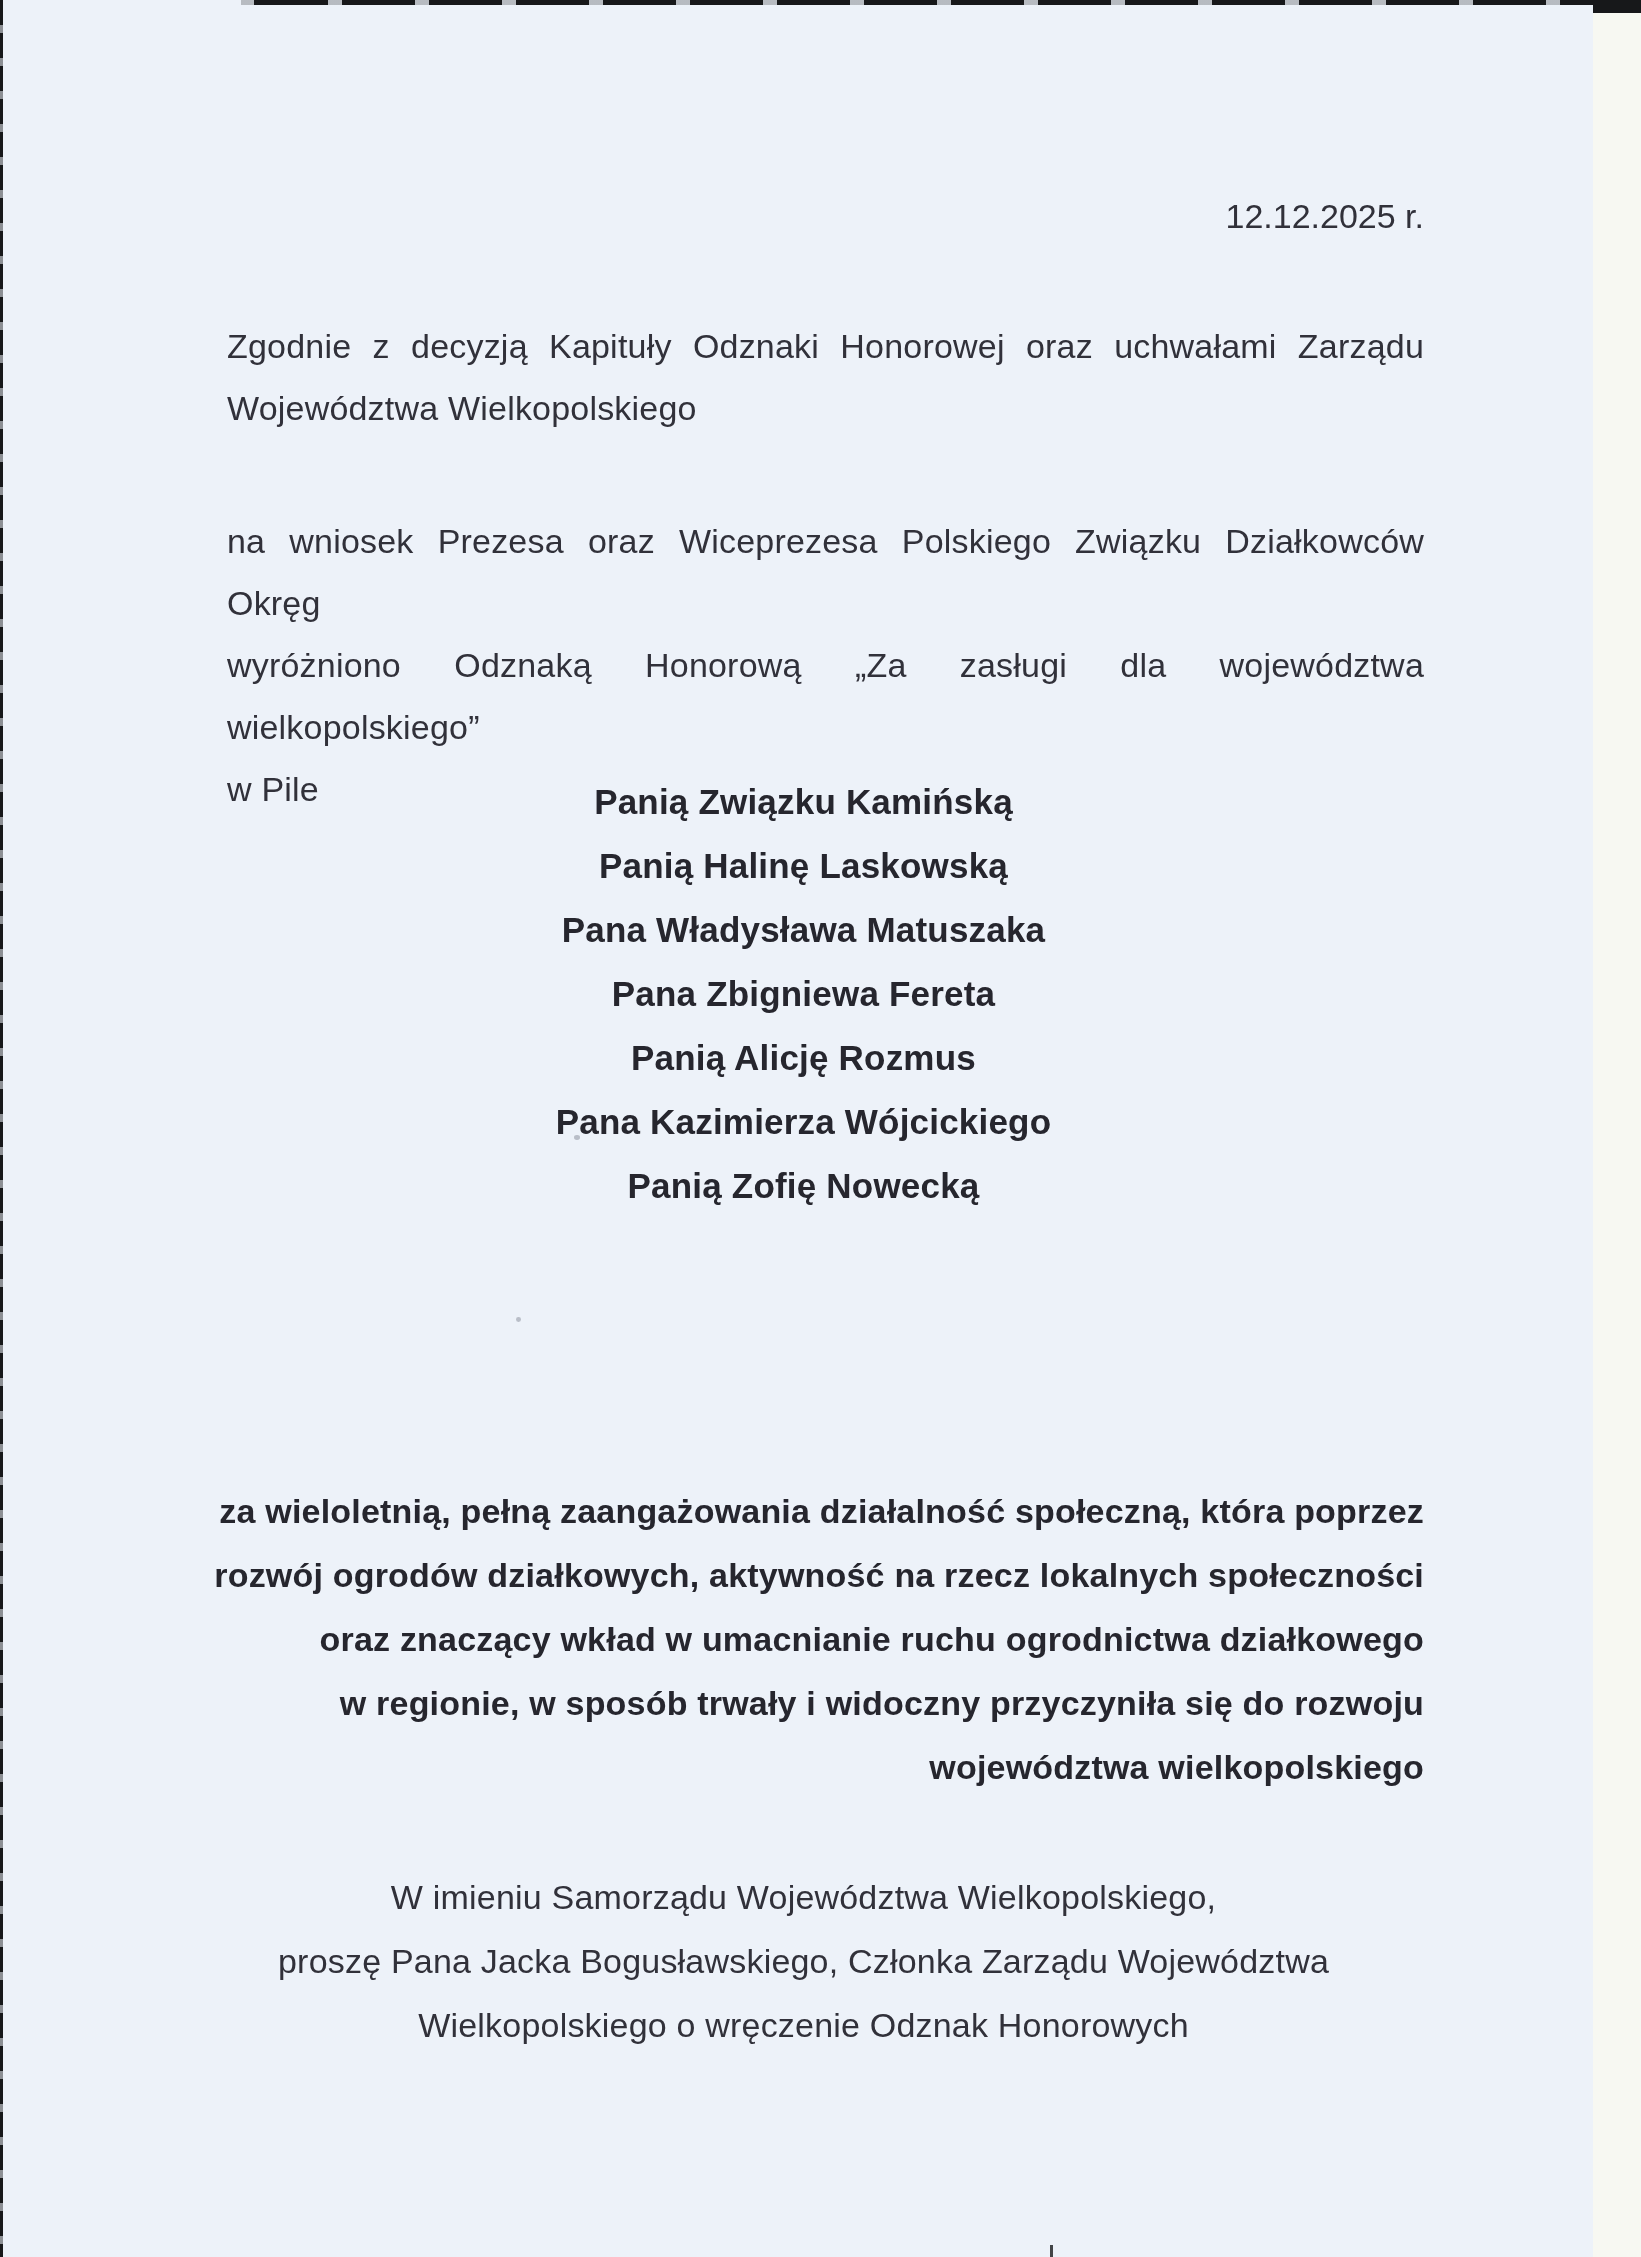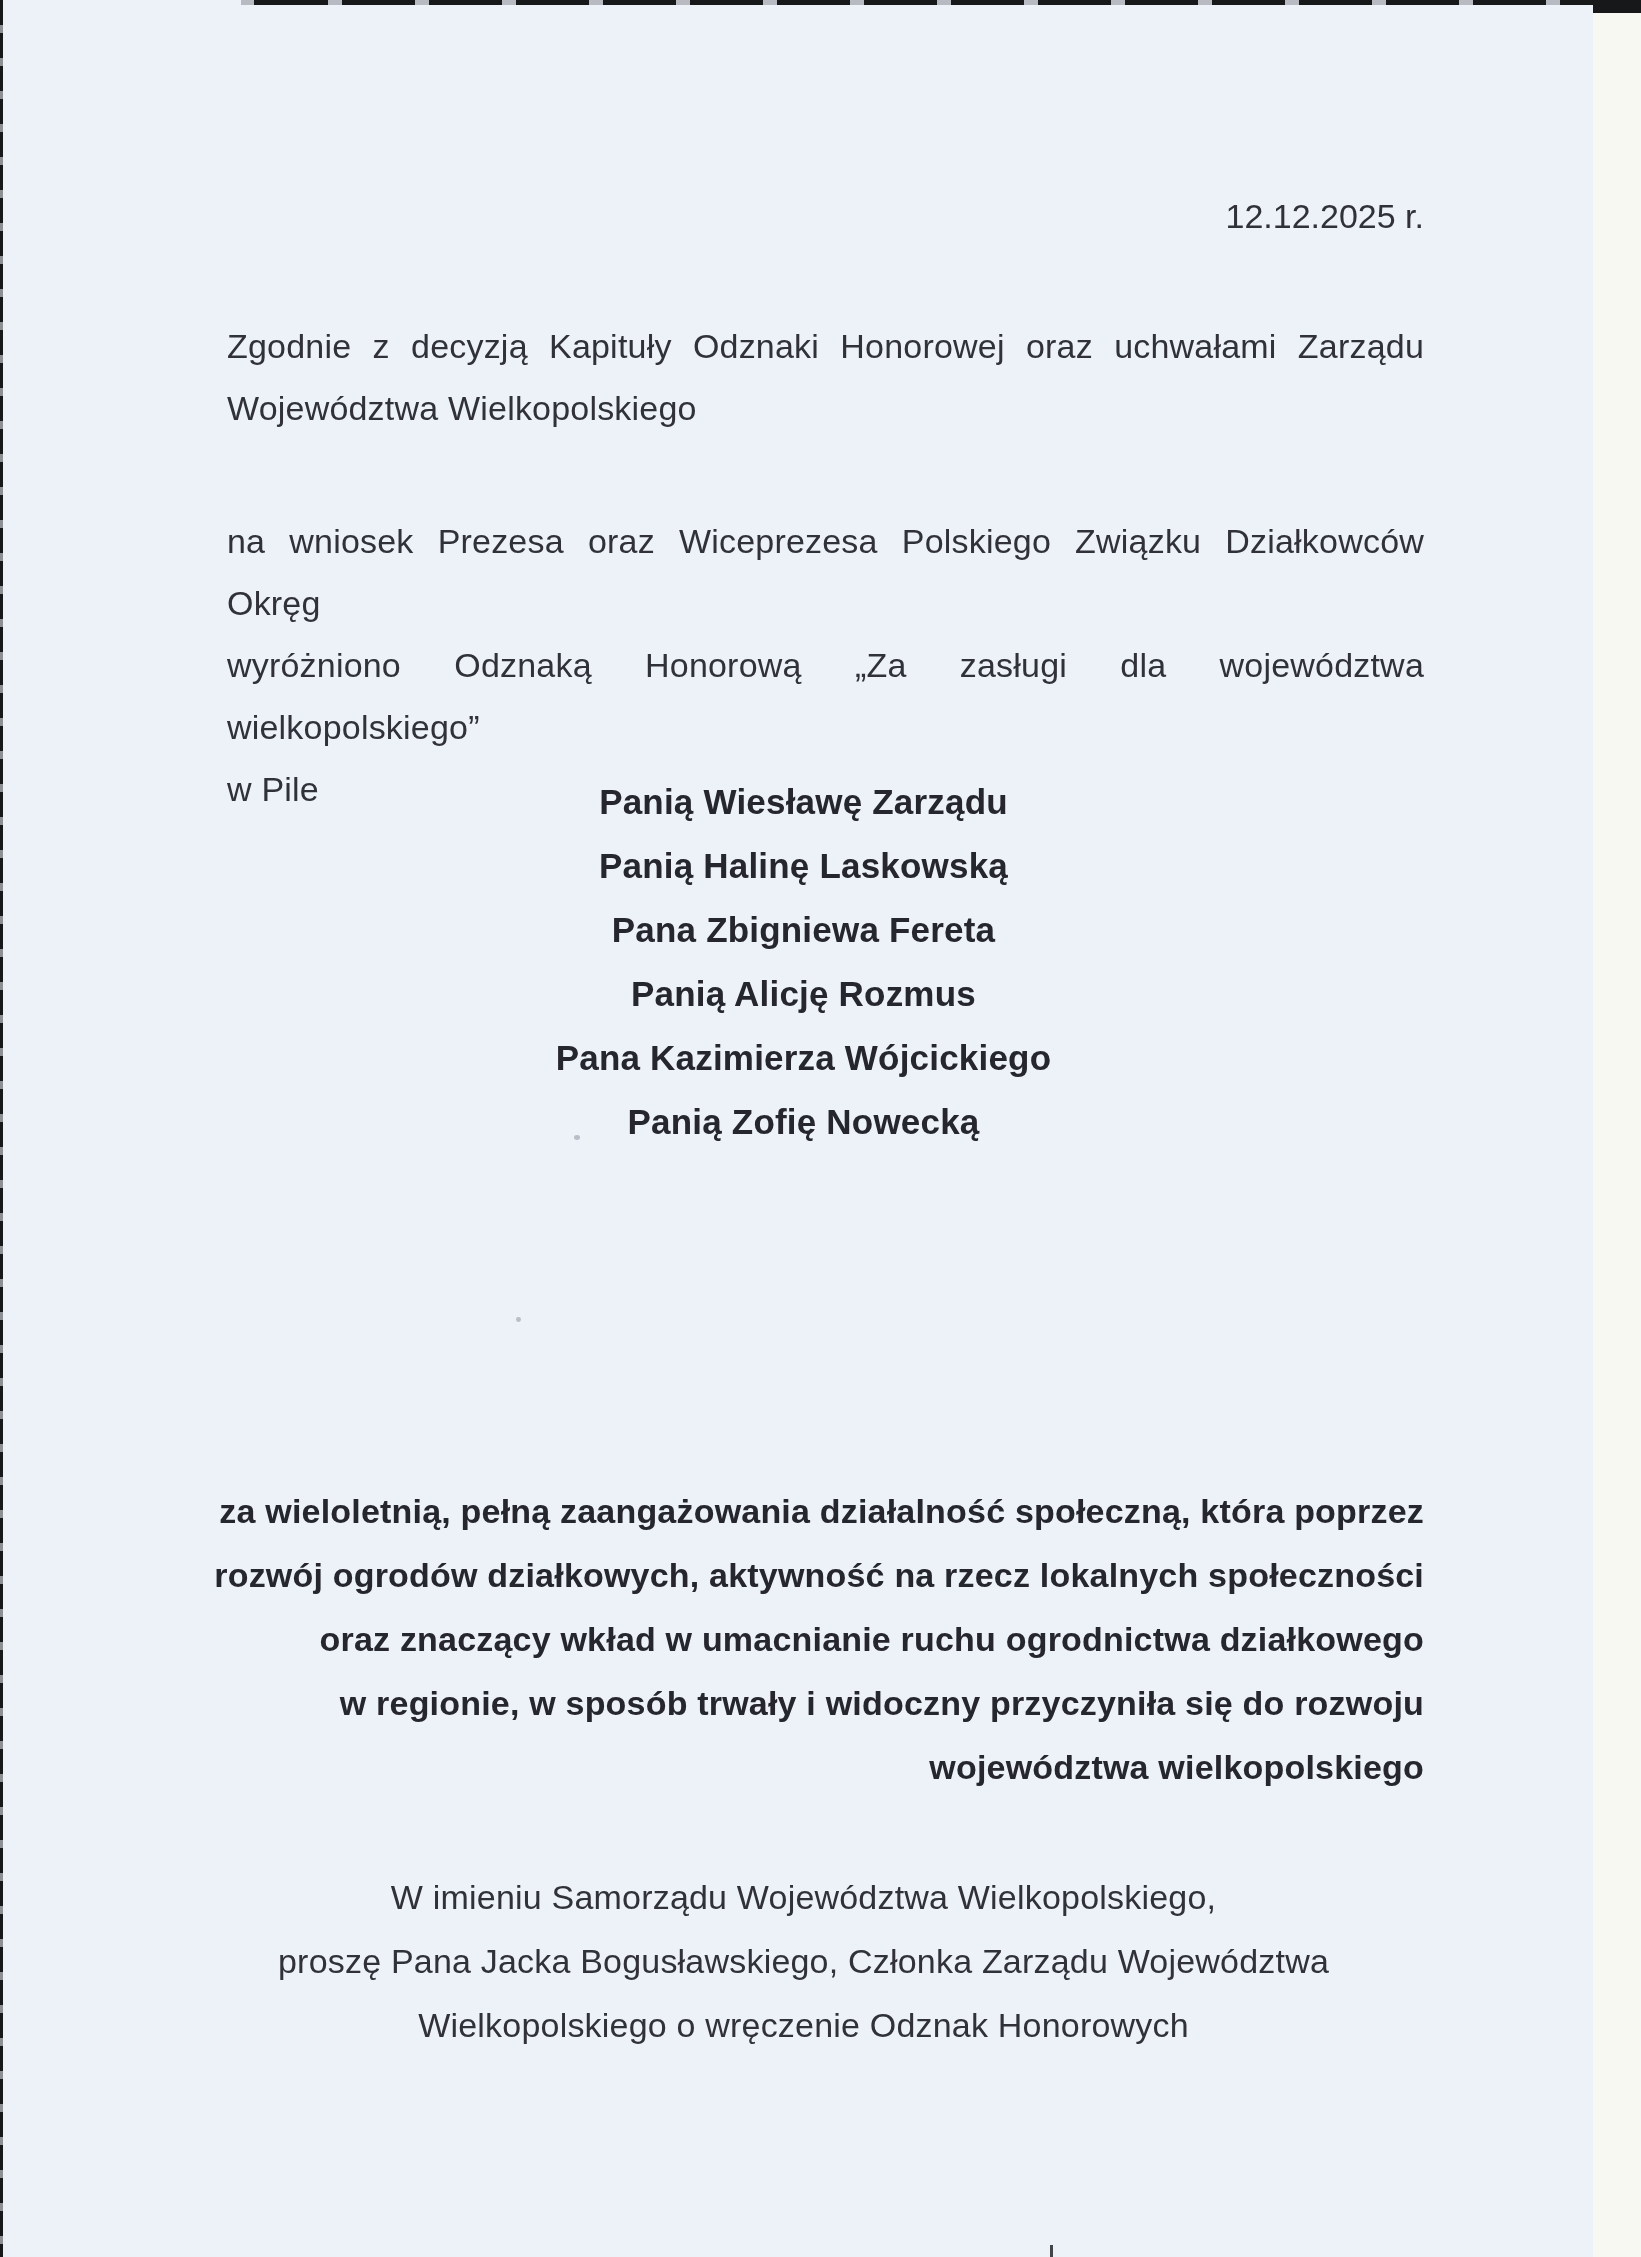--- a/index.html
+++ b/index.html
@@ -96,22 +96,23 @@
     <div class="content-line lline">Województwa Wielkopolskiego</div>
   </div>
 
   <div class="para para-award">
     <div class="content-line jline">na wniosek Prezesa oraz Wiceprezesa Polskiego Związku Działkowców Okręg</div>
     <div class="content-line jline">wyróżniono Odznaką Honorową „Za zasługi dla województwa wielkopolskiego”</div>
     <div class="content-line lline">w Pile</div>
   </div>
 
   <div class="names">
-    <div class="name-line">Panią Wiesławę Zarządu</div>
+    <div class="name-line">Panią Związku Kamińską</div>
     <div class="name-line">Panią Halinę Laskowską</div>
+    <div class="name-line">Pana Władysława Matuszaka</div>
     <div class="name-line">Pana Zbigniewa Fereta</div>
     <div class="name-line">Panią Alicję Rozmus</div>
     <div class="name-line">Pana Kazimierza Wójcickiego</div>
     <div class="name-line">Panią Zofię Nowecką</div>
   </div>
 
   <div class="citation">
     <div class="citation-line">za wieloletnią, pełną zaangażowania działalność społeczną, która poprzez</div>
     <div class="citation-line">rozwój ogrodów działkowych, aktywność na rzecz lokalnych społeczności</div>
     <div class="citation-line">oraz znaczący wkład w umacnianie ruchu ogrodnictwa działkowego</div>

